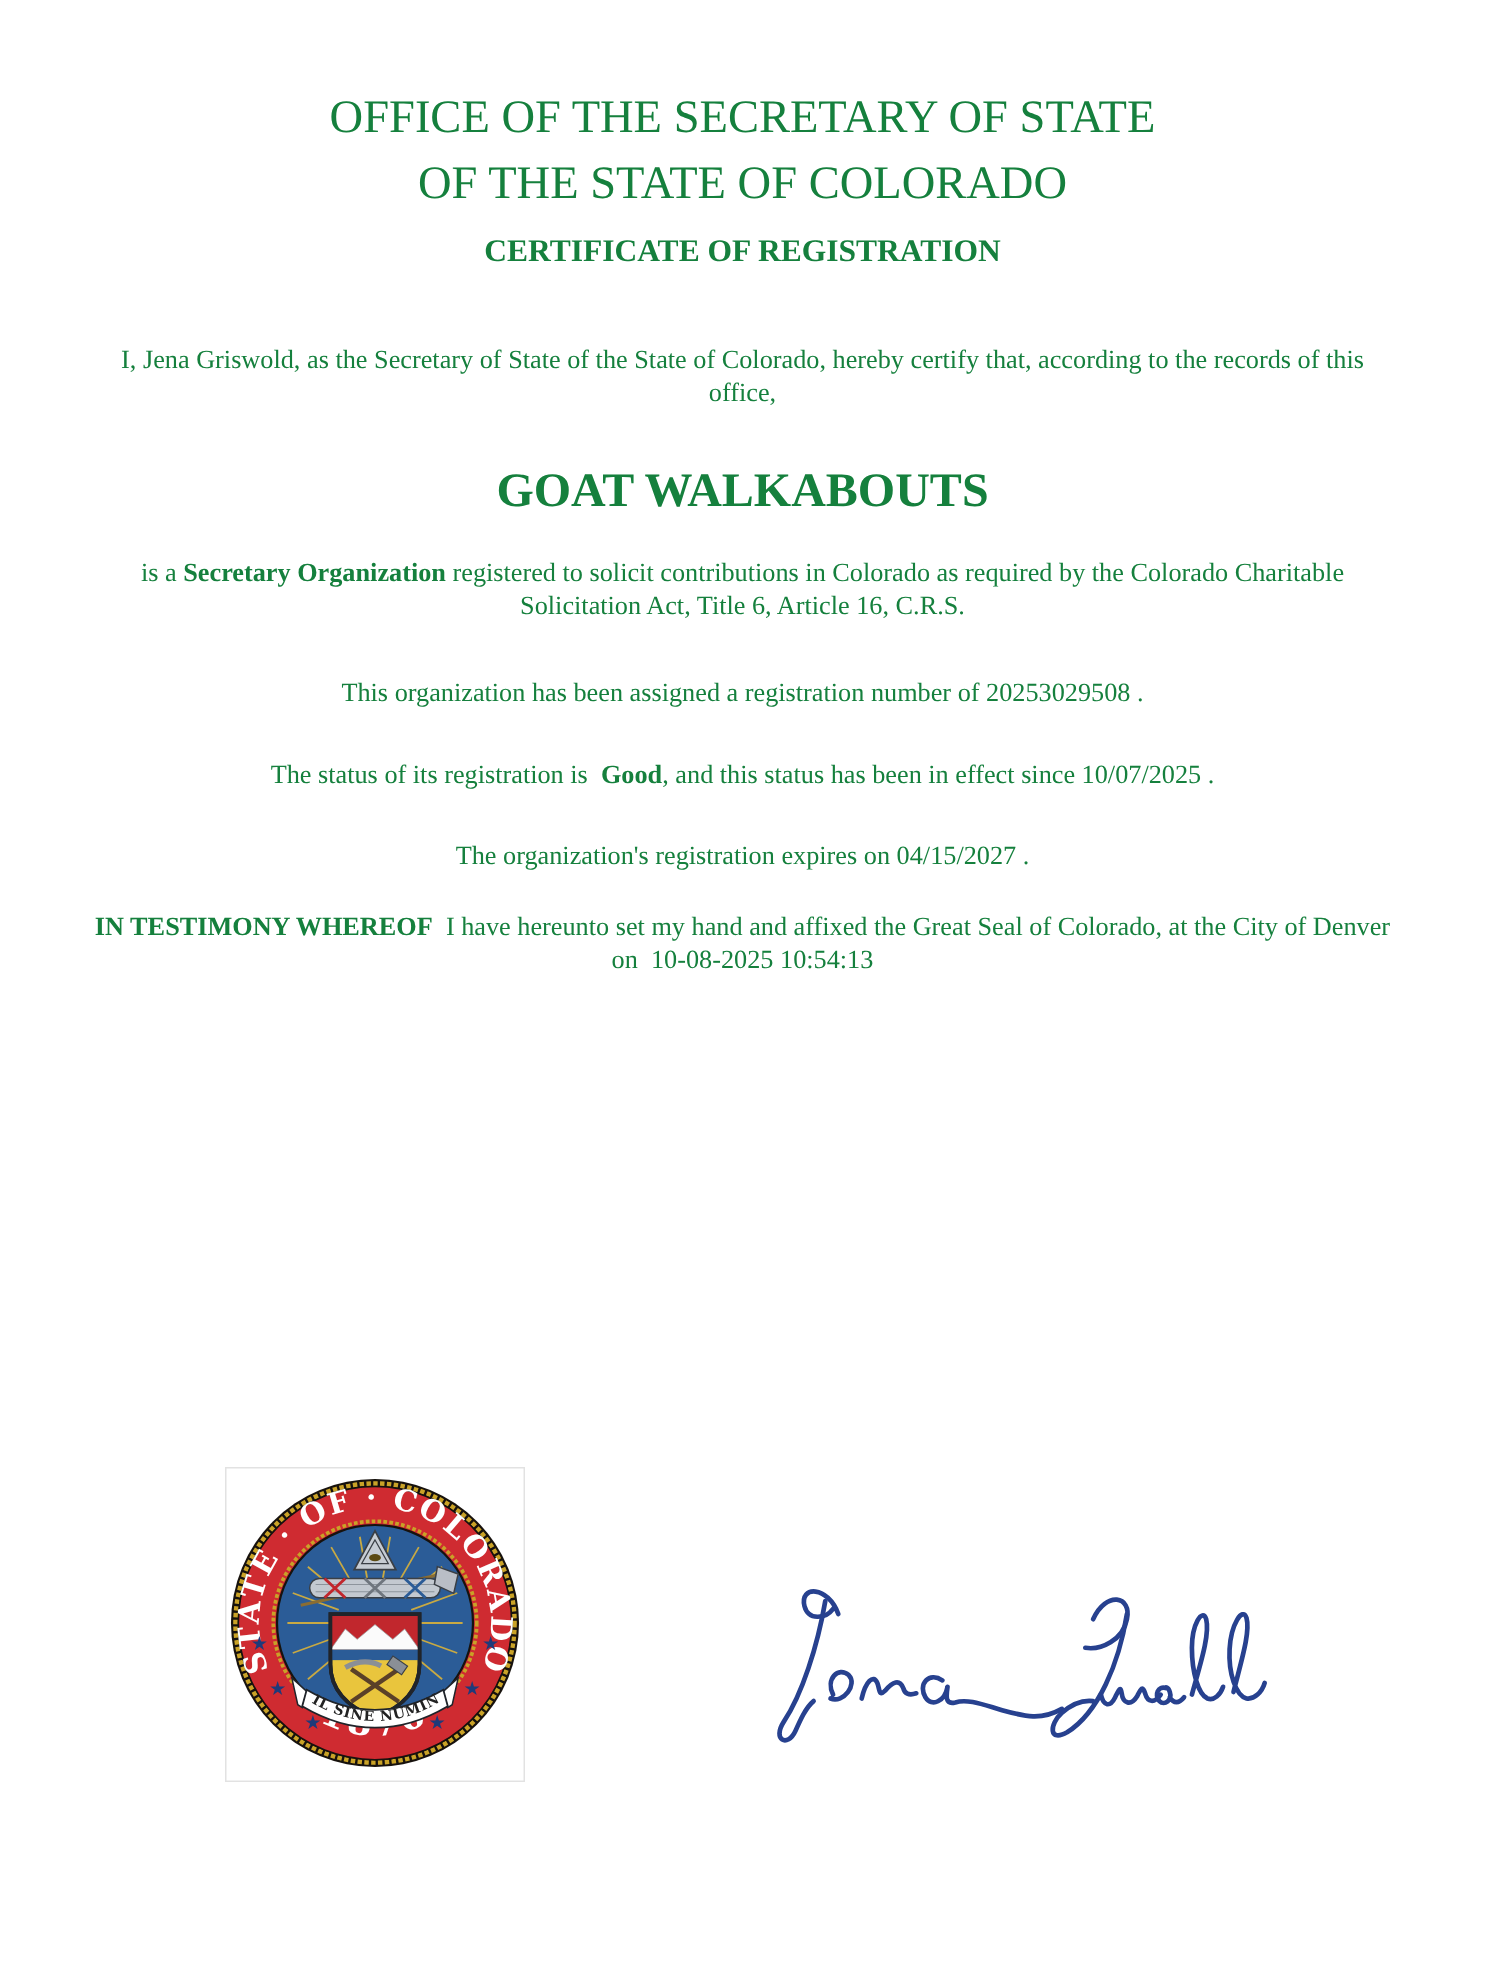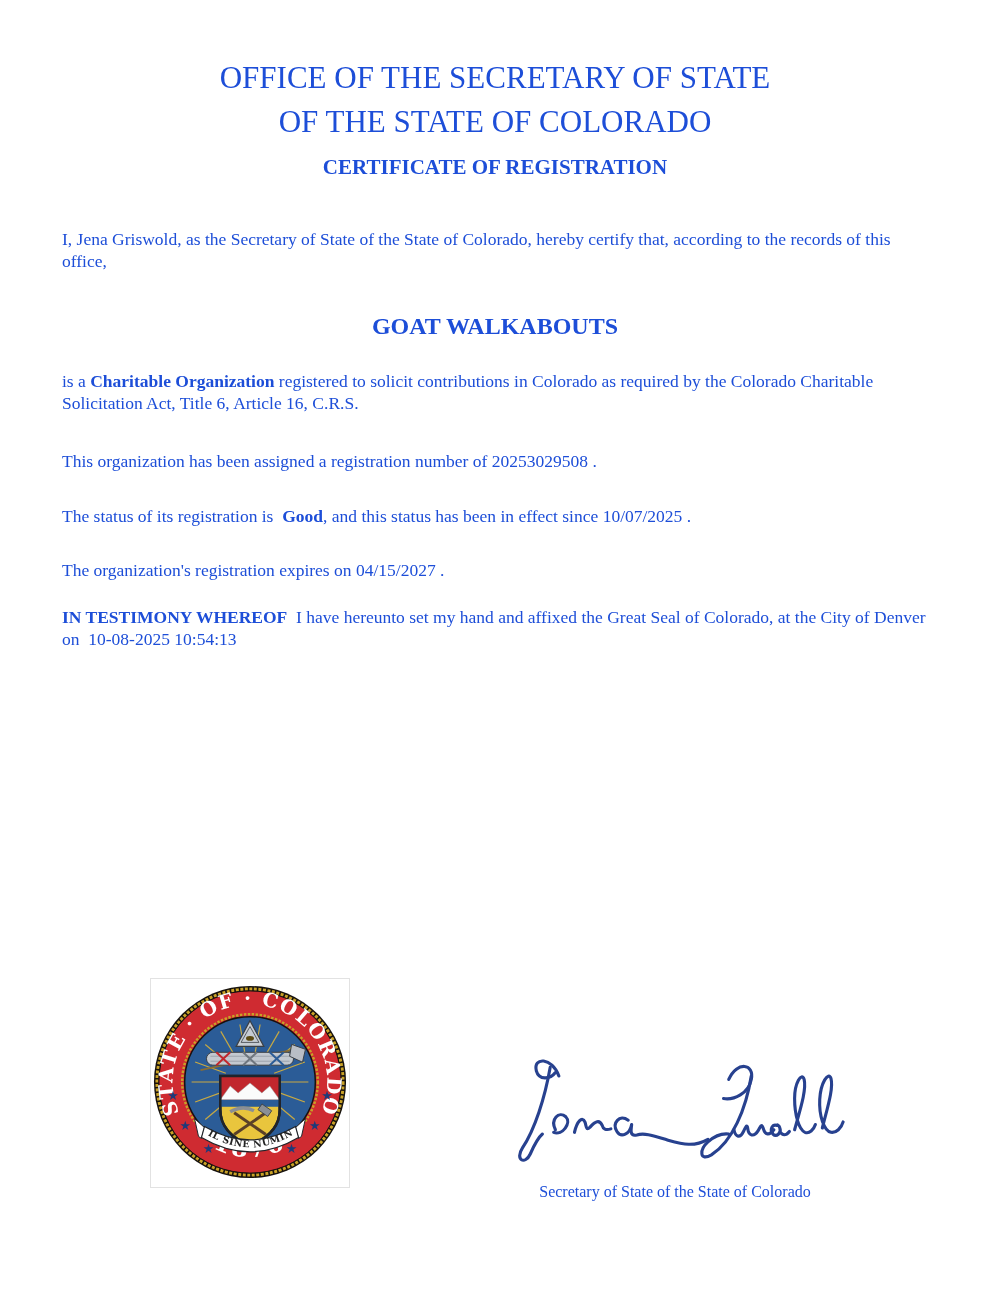--- a/index.html
+++ b/index.html
@@ -1,31 +1,31 @@
 <!DOCTYPE html>
 <html><head>
 <meta charset="utf-8">
 <style>
   html, body { margin:0; padding:0; background:#ffffff; }
   .page {
     position:relative;
     width:990px; height:1316px;
     background:#ffffff;
     font-family:"Liberation Serif", serif;
-    color:#1d4ed8;
+    color:#15803d;
     overflow:hidden;
     border-radius:11px;
   }
   .header { padding-top:56px; text-align:center; }
   .title-line { font-size:31px; line-height:44px; font-weight:normal; }
   .title-bold { font-size:21px; line-height:46px; font-weight:bold; }
   .content { margin:0 62px; font-size:17.5px; line-height:22px; }
-  .para { text-align:left; }
+  .para { text-align:center; }
   .p1 { margin-top:38px; }
-  .org-name { margin-top:40px; font-size:24px; line-height:28px; font-weight:bold; text-align:center; }
+  .org-name { margin-top:40px; font-size:32px; line-height:28px; font-weight:bold; text-align:center; }
   .p2 { margin-top:30px; }
   .p3 { margin-top:36px; }
   .p4 { margin-top:33px; }
   .p5 { margin-top:32px; }
   .p6 { margin-top:30px; }
   .p7 { margin-top:23px; }
   .p8 { margin-top:25px; }
   .seal-box {
     position:absolute; left:150px; top:978px;
     width:200px; height:210px;
@@ -52,21 +52,21 @@
     <div class="title-line">OFFICE OF THE SECRETARY OF STATE</div>
     <div class="title-line">OF THE STATE OF COLORADO</div>
     <div class="title-bold">CERTIFICATE OF REGISTRATION</div>
   </div>
 
   <div class="content">
     <div class="para p1">I, Jena Griswold, as the Secretary of State of the State of Colorado, hereby certify that, according to the records of this office,</div>
 
     <div class="org-name">GOAT WALKABOUTS</div>
 
-    <div class="para p2"><span>is a </span><b>Charitable Organization</b><span> registered to solicit contributions in Colorado as required by the Colorado Charitable Solicitation Act, Title 6, Article 16, C.R.S.</span></div>
+    <div class="para p2"><span>is a </span><b>Secretary Organization</b><span> registered to solicit contributions in Colorado as required by the Colorado Charitable Solicitation Act, Title 6, Article 16, C.R.S.</span></div>
 
     <div class="para p3">This organization has been assigned a registration number of 20253029508 .</div>
 
     <div class="para p4"><span>The status of its registration is &nbsp;</span><b>Good</b><span>, and this status has been in effect since 10/07/2025 .</span></div>
 
     <div class="para p5">The organization's registration expires on 04/15/2027 .</div>
 
 
 
     <div class="para p8"><b>IN TESTIMONY WHEREOF</b><span>&nbsp; I have hereunto set my hand and affixed the Great Seal of Colorado, at the City of Denver on &nbsp;10-08-2025 10:54:13</span></div>
@@ -176,17 +176,16 @@
         <path d="M262 34 C272 12 292 16 288 34 C285 50 268 58 256 56"></path>
         <path d="M288 30 C282 68 266 106 242 121 C228 129 228 115 238 106 C246 99 254 96 262 97"></path>
 
         <path d="M268 92 C270 101 275 102 279 94 C282 88 283 85 284 91 C285 99 291 101 296 93 C299 87 300 85 302 91 C304 98 309 99 314 92"></path>
         <path d="M318 87 C312 85 309 92 313 97 C317 101 323 96 321 90 C320 86 317 86 318 87 M321 94 C324 99 328 99 332 94"></path>
 
         <path d="M338 92 C344 70 352 46 349 34 C346 25 338 38 338 56 C338 75 343 92 350 95 C355 97 360 92 362 86"></path>
         <path d="M370 90 C376 66 383 44 380 33 C377 24 368 38 367 57 C366 76 372 93 380 95 C386 96 392 90 394 83"></path>
       </g>
     </svg>
-    <div class="sig-label">Secretary of State of the State of Colorado</div>
   </div>
 
 
 </div>
 
 </body></html>

